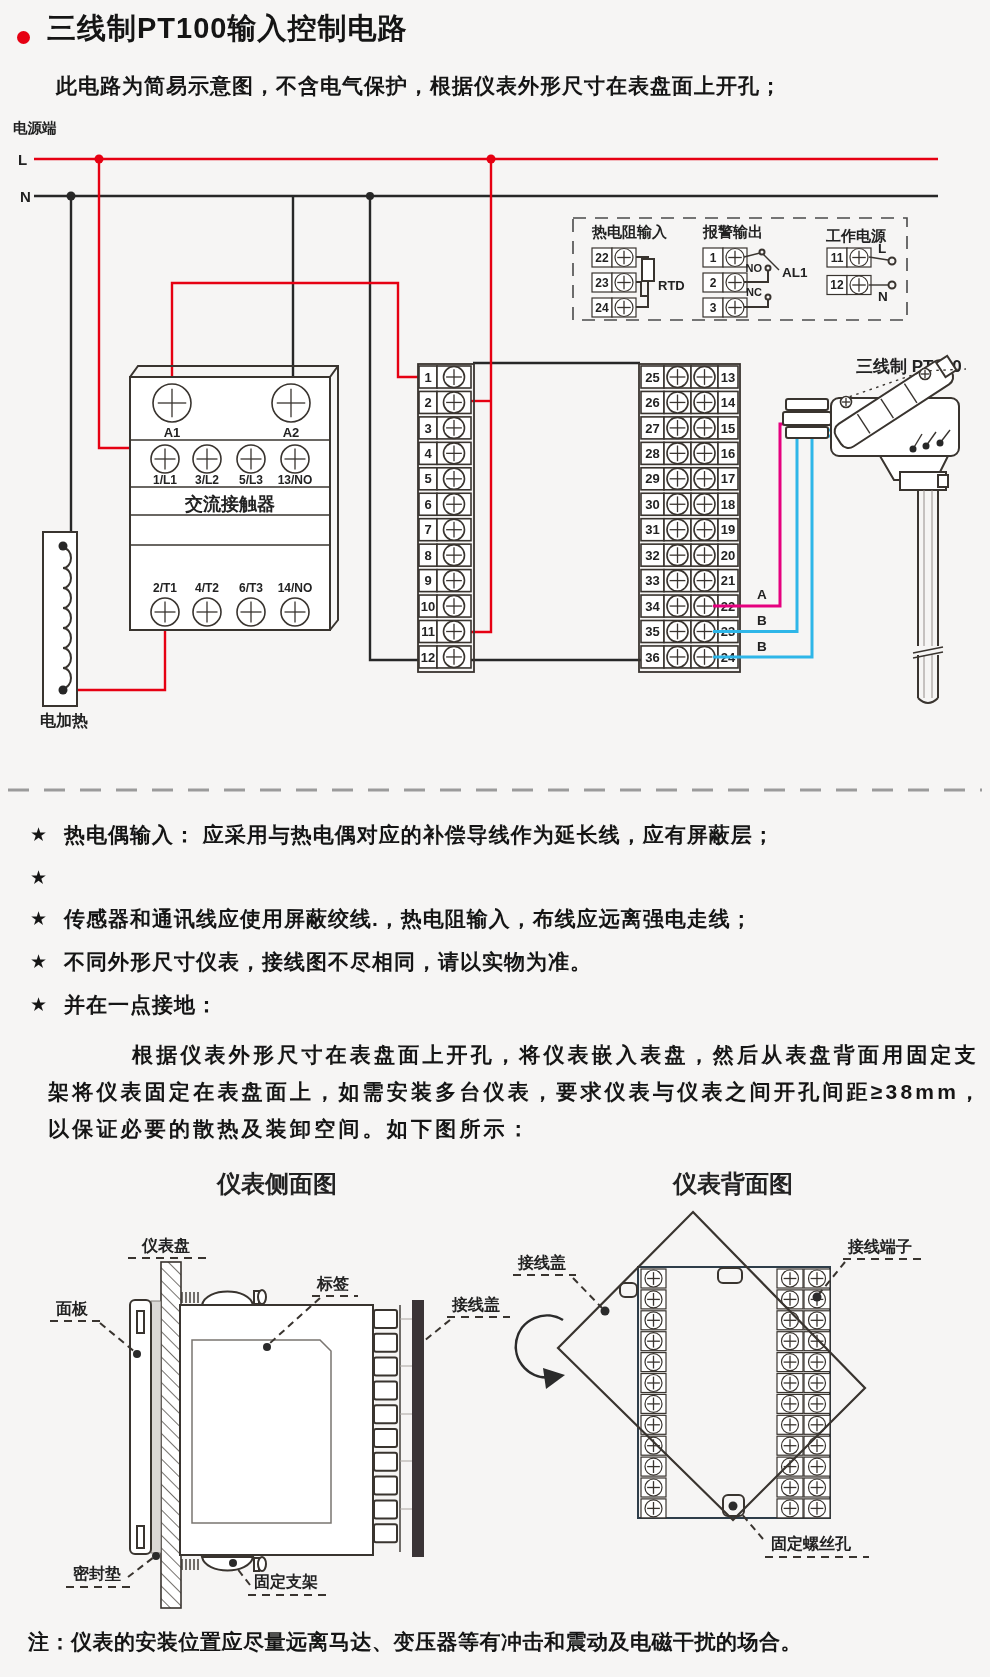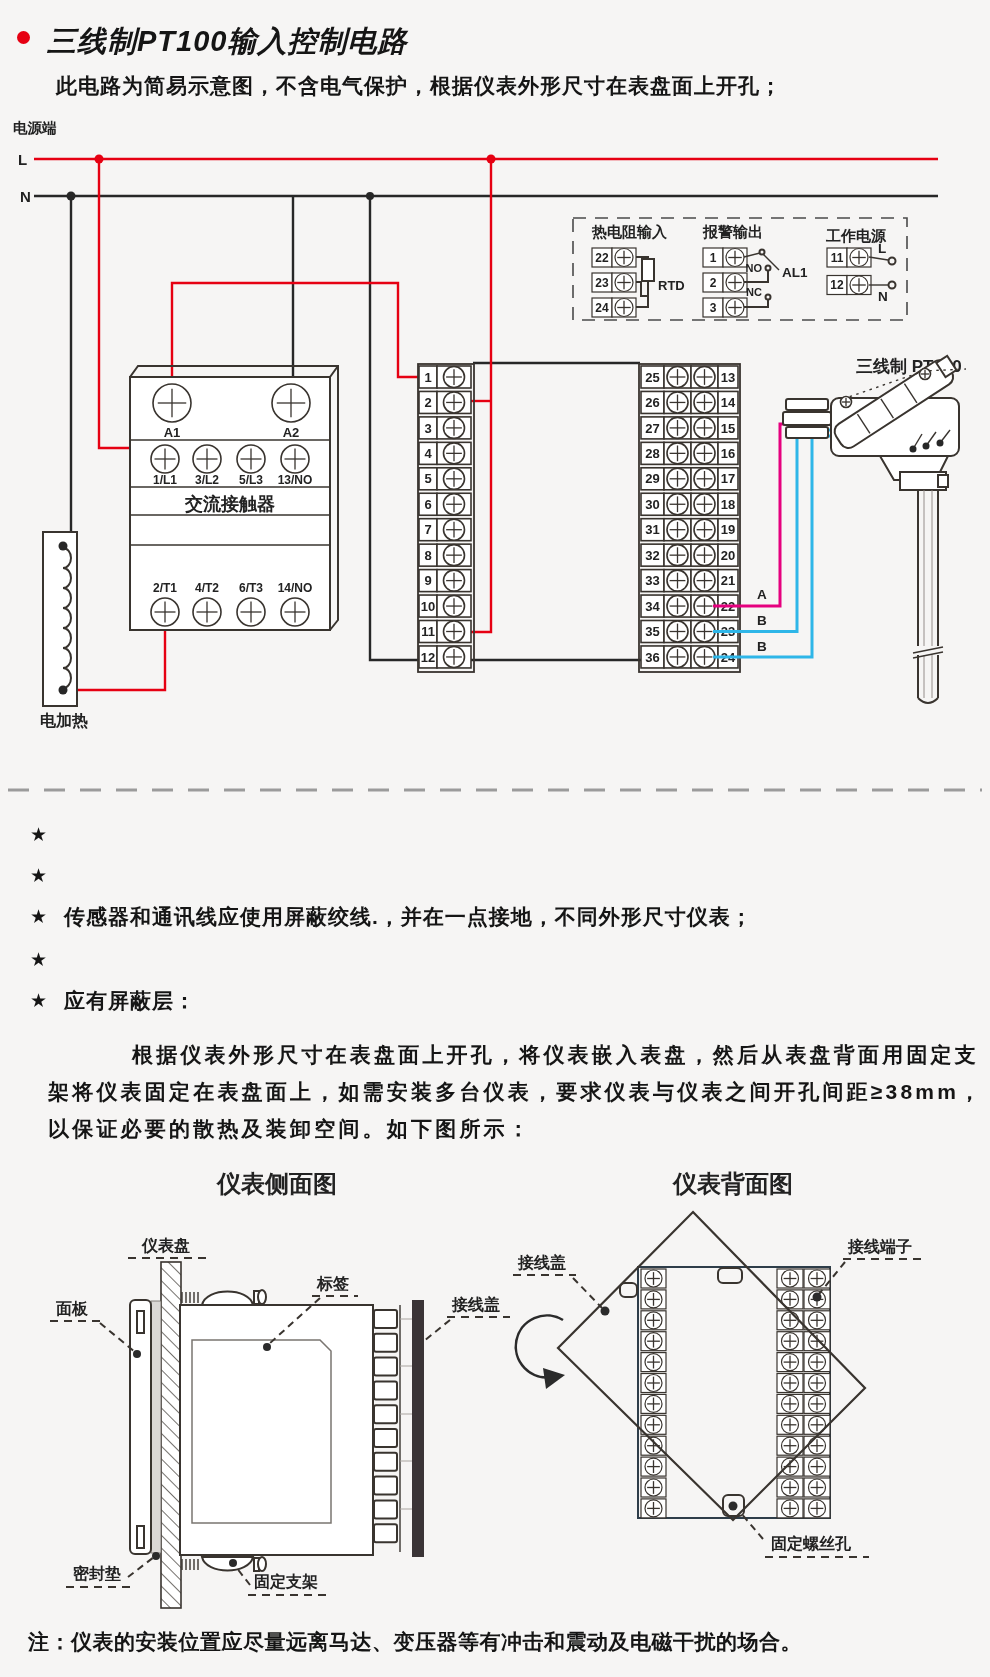--- a/index.html
+++ b/index.html
@@ -771,38 +771,40 @@
     <line x1="845" y1="1262" x2="819" y2="1294" class="leader"></line>
     <circle cx="817" cy="1297" r="4.5" class="ldot"></circle>
 
     <text x="771" y="1549" font-size="16">固定螺丝孔</text>
     <line x1="765" y1="1557" x2="869" y2="1557" class="lblu"></line>
     <line x1="763" y1="1539" x2="740" y2="1512" class="leader"></line>
   </g>
 </svg>
 
 <span class="abs bullet" style="left: 17px; top: 31px; background: rgb(230, 0, 18);"></span>
-<h1 class="abs title" style="left:47px;top:22px;margin:0;font-style:italic;">三线制PT100输入控制电路</h1>
+<h1 class="abs title" style="left:47px;top:9px;margin:0;">三线制PT100输入控制电路</h1>
 <div class="abs subtitle" style="left:56px;top:72px;">此电路为简易示意图，不含电气保护，根据仪表外形尺寸在表盘面上开孔；</div>
 
 <div class="abs notes" style="left:30px;top:822px;">
   <div class="note-row">
     <span class="note-star">★</span>
+    <span class="note-text">热电偶输入： 应采用与热电偶对应的补偿导线作为延长线，应有屏蔽层；</span>
   </div>
   <div class="note-row">
     <span class="note-star">★</span>
   </div>
   <div class="note-row">
     <span class="note-star">★</span>
-    <span class="note-text">传感器和通讯线应使用屏蔽绞线.，并在一点接地，不同外形尺寸仪表；</span>
+    <span class="note-text">传感器和通讯线应使用屏蔽绞线.，热电阻输入，布线应远离强电走线；</span>
   </div>
   <div class="note-row">
     <span class="note-star">★</span>
+    <span class="note-text">不同外形尺寸仪表，接线图不尽相同，请以实物为准。</span>
   </div>
   <div class="note-row">
     <span class="note-star">★</span>
-    <span class="note-text">应有屏蔽层：</span>
+    <span class="note-text">并在一点接地：</span>
   </div>
 </div>
 
 <div class="abs para" style="left:20px;top:1036px;margin-left:28px;">根据仪表外形尺寸在表盘面上开孔，将仪表嵌入表盘，然后从表盘背面用固定支架将仪表固定在表盘面上，如需安装多台仪表，要求仪表与仪表之间开孔间距≥38mm，以保证必要的散热及装卸空间。如下图所示：</div>
 
 <div class="abs footer" style="left:28px;top:1628px;font-family:Liberation Serif, serif;">注：仪表的安装位置应尽量远离马达、变压器等有冲击和震动及电磁干扰的场合。</div>
 
 </body></html>

